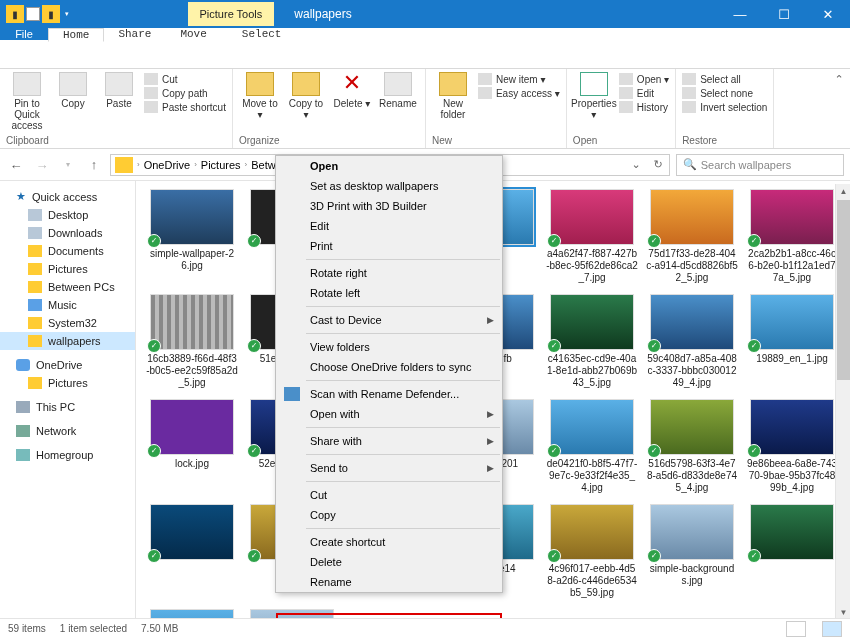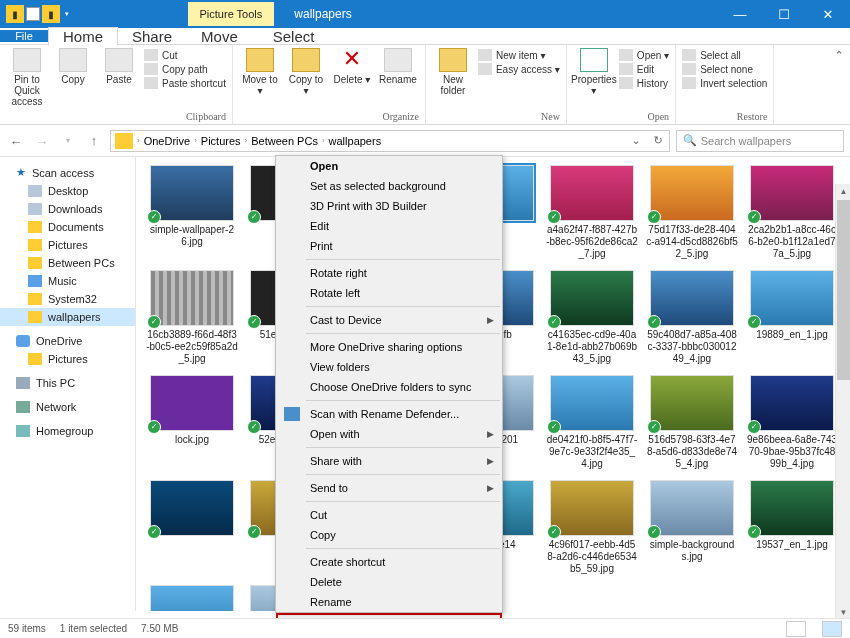--- a/index.html
+++ b/index.html
@@ -11,30 +11,30 @@
 .qat-icon { width: 18px; height: 18px; background: #ffcc33; display: flex; align-items: center; justify-content: center; font-size: 10px; color: #333; }
 .qat-check { width: 14px; height: 14px; background: #fff; border: 1px solid #999; font-size: 9px; text-align: center; line-height: 12px; }
 .qat-dd { font-size: 7px; color: #fff; padding: 0 3px; }
 .pt-tab { background: #fff3a9; color: #222; padding: 6px 12px; font-size: 11px; margin-left: 110px; }
 .titletext { color: #fff; padding: 0 20px; font-size: 12px; }
 .spacer { flex: 1; }
 .winbtn { width: 44px; height: 28px; display: flex; align-items: center; justify-content: center; color: #fff; font-size: 13px; }
 .winbtn.close { }
 
 
-.tabsrow { height: 17px; background: #fff; display: flex; align-items: center; border-bottom: 1px solid #d9d9d9; }
+.tabsrow { height: 41px; background: #fff; display: flex; align-items: flex-start; border-bottom: 1px solid #d9d9d9; }
 .filetab { width: 48px; background: #1979ca; color: #fff; display: flex; align-items: center; justify-content: center; font-size: 11px; }
-.tab { padding: 0 14px; display: flex; align-items: center; font-size: 15px; color: #333; border-right: 1px solid transparent; }
+.tab { padding: 0 14px; display: flex; align-items: center; font-size: 11px; color: #333; border-right: 1px solid transparent; font-family: Liberation Mono, monospace; }
 .tab.active { border: 1px solid #d9d9d9; border-bottom: 1px solid #fff; background: #fff; }
 
 
 .ribbon { height: 80px; background: #fff; border-bottom: 1px solid #d9d9d9; display: flex; }
 .group { border-right: 1px solid #e4e4e4; padding: 3px 6px 2px; display: flex; flex-direction: column; }
 .group-body { flex: 1; display: flex; align-items: flex-start; gap: 4px; }
-.group-label { text-align: right; font-size: 10px; color: #666; padding-top: 1px; font-family: Liberation Serif, serif; }
+.group-label { text-align: left; font-size: 10px; color: #666; padding-top: 1px; }
 .bigbtn { display: flex; flex-direction: column; align-items: center; gap: 2px; width: 42px; font-size: 10px; color: #333; text-align: center; }
 .bigbtn .ico { width: 28px; height: 24px; background: #f4d06a; border: 1px solid #c9a22e; }
 .bigbtn.grey .ico { background: #e8e8e8; border: 1px solid #ccc; }
 .bigbtn.red .ico { background: none; border: none; color: #c00; font-size: 22px; line-height: 22px; }
 .smallrow { display: flex; align-items: center; gap: 4px; font-size: 10px; color: #333; white-space: nowrap; padding: 1px 0; }
 .smallrow .si { width: 14px; height: 12px; background: #ddd; display: inline-block; }
 .col { display: flex; flex-direction: column; justify-content: center; }
 .ribbon-collapse { width: 22px; display: flex; align-items: flex-start; justify-content: center; color: #666; font-size: 11px; padding-top: 4px; }
 
 
@@ -270,21 +270,21 @@
   <div class="searchbox">
     <span>🔍</span>
     <span>Search wallpapers</span>
   </div>
 </div>
 
 <div class="main">
   <div class="sidebar">
     <div class="side-item">
         <span class="star">★</span>
-        <span>Scan access</span>
+        <span>Quick access</span>
       </div>
     <div class="side-item indent">
         <span class="sico drive"></span>
         <span>Desktop</span>
       </div>
     <div class="side-item indent">
         <span class="sico drive"></span>
         <span>Downloads</span>
       </div>
     <div class="side-item indent">
@@ -501,54 +501,52 @@
         <div class="item">
           <div class="thumb c13">
             <div class="sync">✓</div>
           </div>
           <div class="fname">simple-backgrounds.jpg</div>
         </div>
         <div class="item">
           <div class="thumb c8">
             <div class="sync">✓</div>
           </div>
-          <div class="fname">19537_en_1.jpg</div>
         </div>
         <div class="item">
           <div class="thumb c12"></div>
         </div>
         <div class="item">
           <div class="thumb c13"></div>
         </div>
       </div>
   </div>
 </div>
 
 <div class="scrollbar">
   <div class="sb-arr up">▲</div>
   <div class="sb-thumb"></div>
   <div class="sb-arr down">▼</div>
 </div>
 
 <div class="ctxmenu">
   <div class="mi bold">Open</div>
-  <div class="mi">Set as selected background</div>
+  <div class="mi">Set as desktop wallpapers</div>
   <div class="mi">3D Print with 3D Builder</div>
   <div class="mi">Edit</div>
   <div class="mi">Print</div>
   <div class="sep"></div>
   <div class="mi">Rotate right</div>
   <div class="mi">Rotate left</div>
   <div class="sep"></div>
   <div class="mi">
       <span>Cast to Device</span>
       <span class="arrow">▶</span>
     </div>
   <div class="sep"></div>
-  <div class="mi">More OneDrive sharing options</div>
   <div class="mi">View folders</div>
   <div class="mi">Choose OneDrive folders to sync</div>
   <div class="sep"></div>
   <div class="mi">
       <span class="mico" style="background:#4a8fc9"></span>
       <span>Scan with Rename Defender...</span>
     </div>
   <div class="mi">
       <span>Open with</span>
       <span class="arrow">▶</span>

